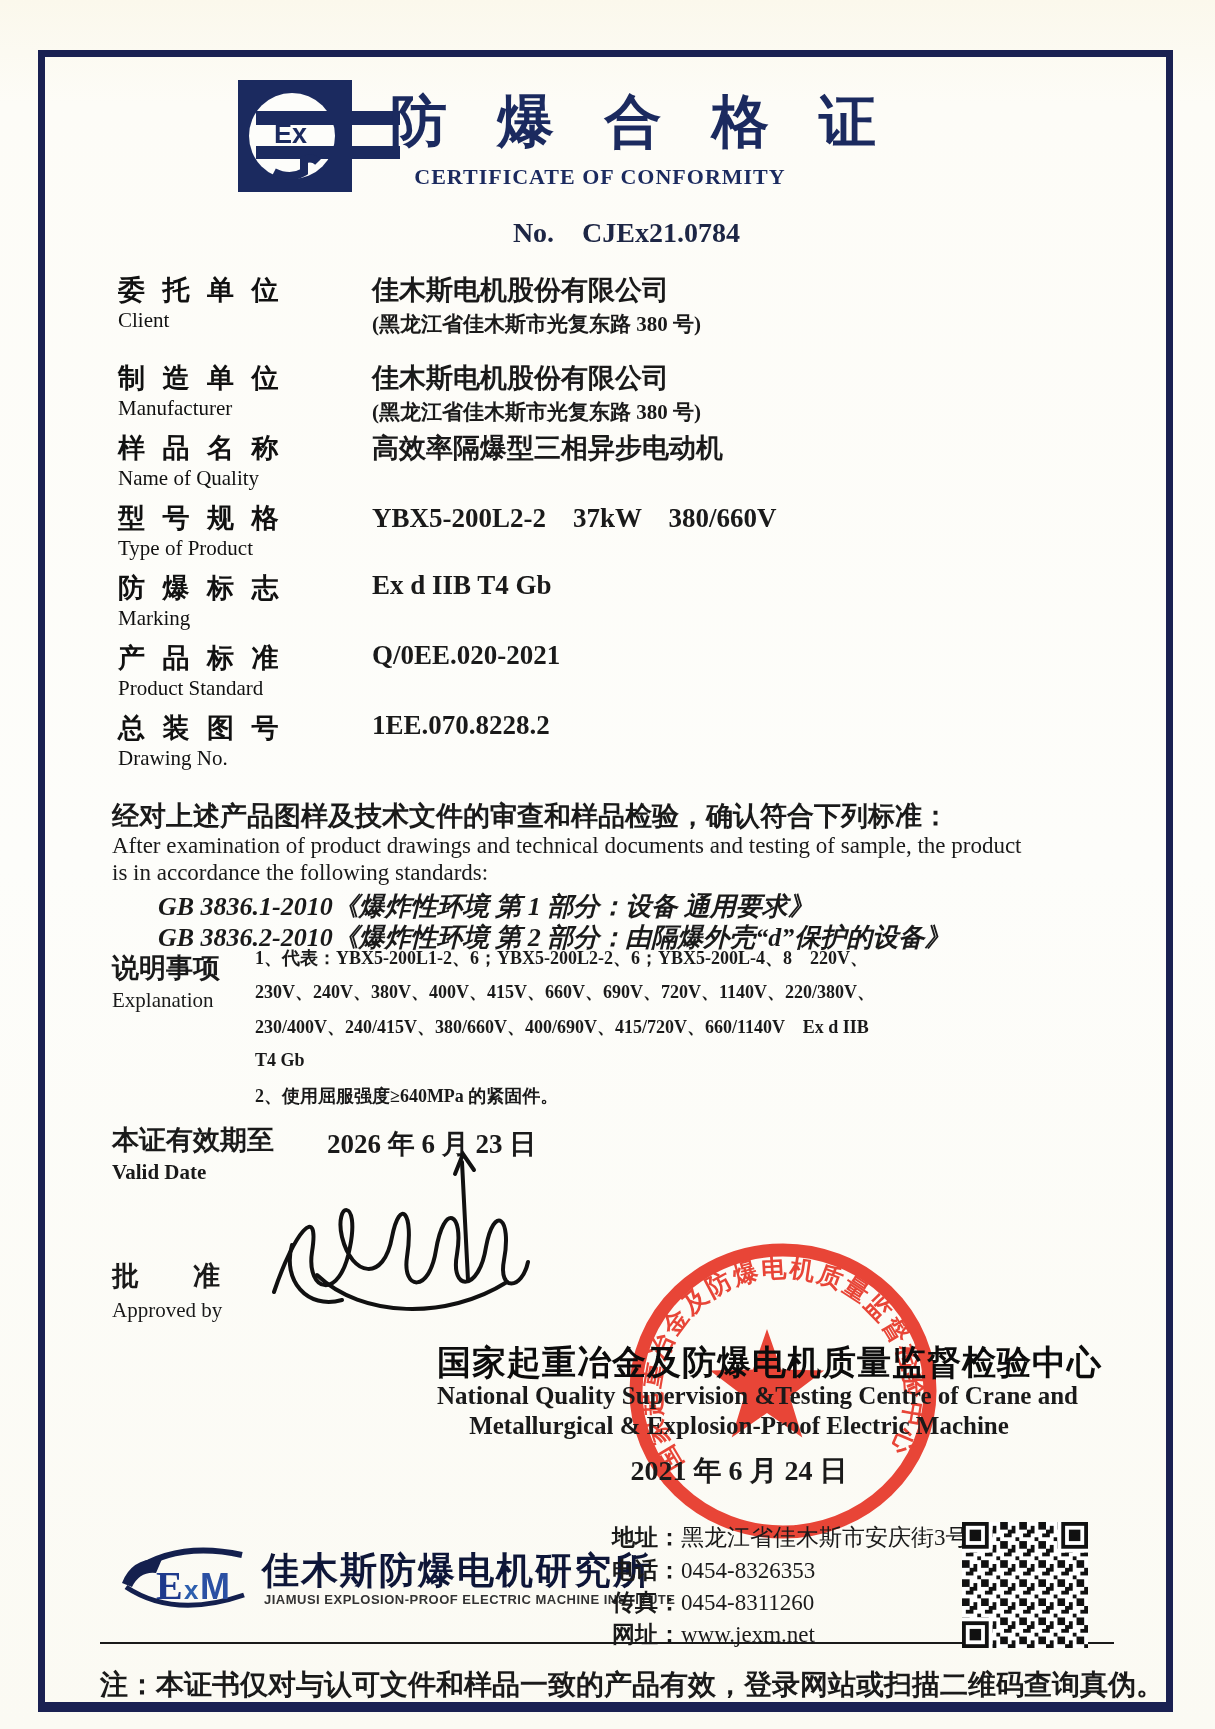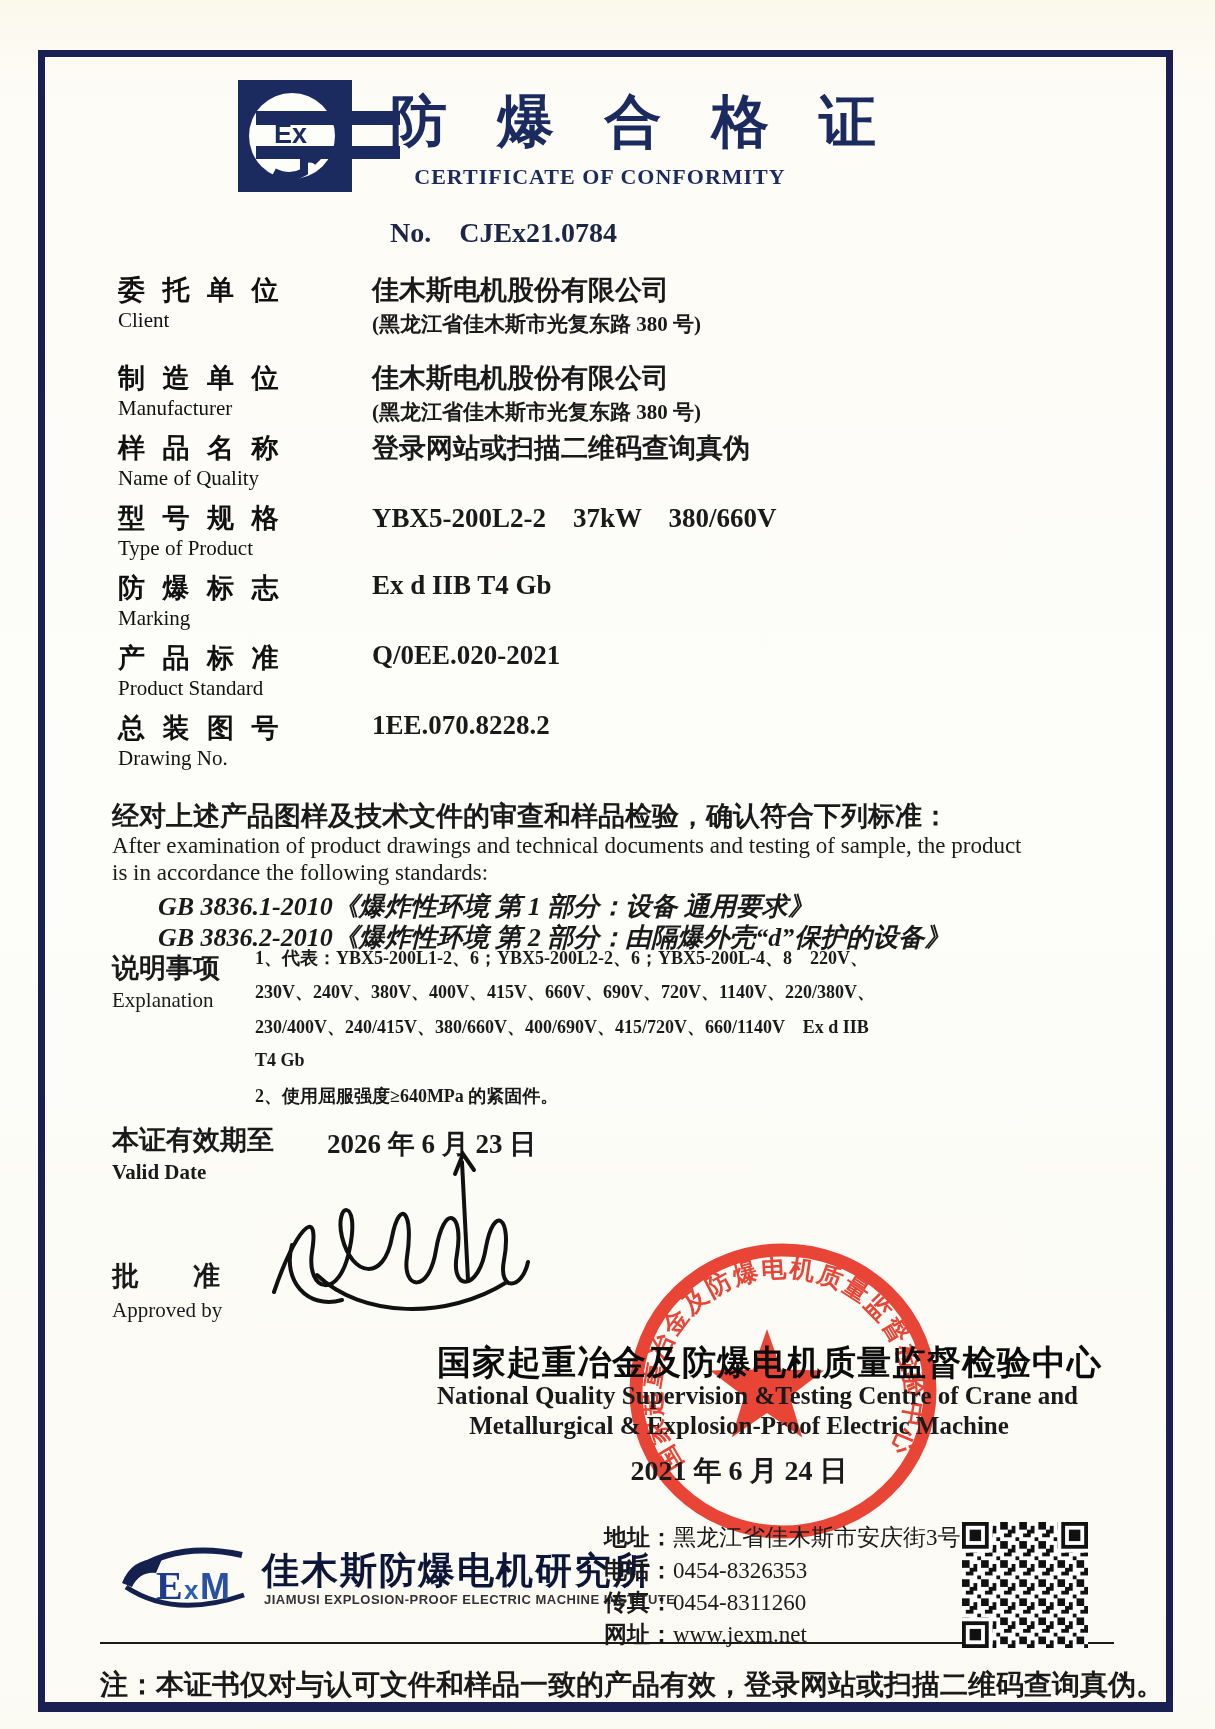--- a/index.html
+++ b/index.html
@@ -6,21 +6,21 @@
   .page{position:relative;width:1215px;height:1729px;margin:0 auto;overflow:hidden;
         background:linear-gradient(180deg,#fbf8ec 0%,#fdfcf7 6%,#fdfdfa 50%,#fbfaf3 100%);
         font-family:"Liberation Serif",serif;color:#1a1a1a;padding-left:21px;}
   .frame{position:absolute;left:38px;top:50px;width:1135px;height:1662px;box-sizing:border-box;
          border:7px solid #1a2152;border-bottom-width:10px;}
   .abs{position:absolute;}
   .title-zh{left:390px;top:84px;width:420px;text-align:center;font-size:57px;font-weight:bold;
             letter-spacing:18px;color:#1b2a5f;white-space:nowrap;}
   .title-en{left:390px;top:164px;width:420px;text-align:center;font-size:22px;font-weight:bold;
             color:#1b2a5f;letter-spacing:1px;white-space:nowrap;}
-  .cert-no{left:390px;top:214px;width:350px;text-align:left;font-size:28px;font-weight:bold;color:#1d2645;}
+  .cert-no{left:390px;top:214px;width:350px;text-align:right;font-size:28px;font-weight:bold;color:#1d2645;}
   .f-label{left:118px;font-size:27px;font-weight:bold;letter-spacing:5px;color:#111;
            font-family:"Liberation Sans",sans-serif;white-space:nowrap;}
   .f-en{left:118px;font-size:21px;color:#111;white-space:nowrap;}
   .f-value{left:372px;font-size:27px;font-weight:bold;white-space:nowrap;}
   .f-note{left:372px;font-size:21px;font-weight:bold;white-space:nowrap;}
   .stmt-zh{left:112px;top:798px;font-size:27px;font-weight:bold;font-family:"Liberation Sans",sans-serif;white-space:nowrap;}
   .stmt-en{left:112px;font-size:23px;white-space:nowrap;}
   .gb{left:158px;font-size:26px;font-weight:600;white-space:nowrap;font-style:italic;}
   .expl-label{left:112px;top:950px;font-size:27px;font-weight:bold;font-family:"Liberation Sans",sans-serif;white-space:nowrap;}
   .expl-en{left:112px;top:988px;font-size:21px;white-space:nowrap;}
@@ -34,21 +34,21 @@
   .auth-zh{top:1340px;font-size:34px;font-weight:bold;letter-spacing:1px;color:#0c0c0c;font-family:"Liberation Sans",sans-serif;}
   .auth-en1{top:1382px;font-size:25px;font-weight:bold;}
   .auth-en2{top:1412px;font-size:25px;font-weight:bold;}
   .auth-date{top:1452px;font-size:28px;font-weight:bold;}
   .divider{left:100px;top:1642px;width:1014px;height:2px;background:#1a1a1a;}
   .inst-zh{left:262px;top:1546px;font-size:37px;font-weight:bold;letter-spacing:2px;color:#0e1638;
            font-family:"Liberation Sans",sans-serif;white-space:nowrap;}
   .inst-en{left:264px;top:1592px;font-size:13px;font-weight:bold;letter-spacing:0.5px;color:#333;
            font-family:"Liberation Sans",sans-serif;white-space:nowrap;}
   .contact{left:604px;font-size:23px;white-space:nowrap;}
-  .contact .lbl{font-weight:bold;font-family:"Liberation Sans",sans-serif;}
+  .contact .lbl{font-weight:bold;font-family:"Liberation Sans",sans-serif;margin-left:8px;}
   .note{left:100px;top:1666px;width:1015px;text-align:left;font-size:28px;font-weight:bold;
         font-family:"Liberation Sans",sans-serif;white-space:nowrap;}
 </style>
 </head>
 <body>
 
 <div class="page">
   <div class="frame abs"></div>
 
   <svg class="abs" style="left:238px;top:80px" width="164" height="118" viewBox="0 0 164 118">
@@ -72,21 +72,21 @@
   </div>
   <div>
     <div class="abs f-label" style="top:360px">制 造 单 位</div>
     <div class="abs f-en" style="top:396px">Manufacturer</div>
     <div class="abs f-value" style="top:360px">佳木斯电机股份有限公司</div>
     <div class="abs f-note" style="top:398px">(黑龙江省佳木斯市光复东路 380 号)</div>
   </div>
   <div>
     <div class="abs f-label" style="top:430px">样 品 名 称</div>
     <div class="abs f-en" style="top:466px">Name of Quality</div>
-    <div class="abs f-value" style="top:430px">登录网站或扫描二维码查询真伪</div>
+    <div class="abs f-value" style="top:430px">高效率隔爆型三相异步电动机</div>
   </div>
   <div>
     <div class="abs f-label" style="top:500px">型 号 规 格</div>
     <div class="abs f-en" style="top:536px">Type of Product</div>
     <div class="abs f-value" style="top:500px">YBX5-200L2-2　37kW　380/660V</div>
   </div>
   <div>
     <div class="abs f-label" style="top:570px">防 爆 标 志</div>
     <div class="abs f-en" style="top:606px">Marking</div>
     <div class="abs f-value" style="top:570px">Ex d IIB T4 Gb</div>

